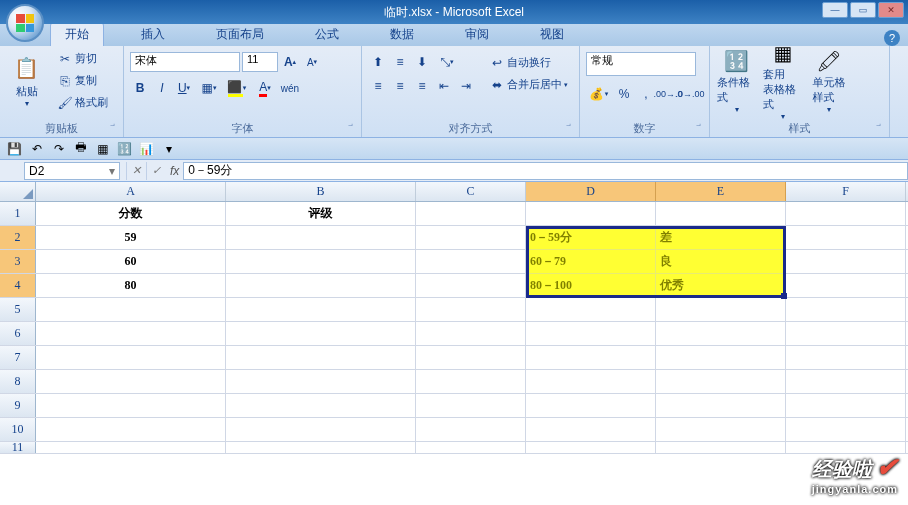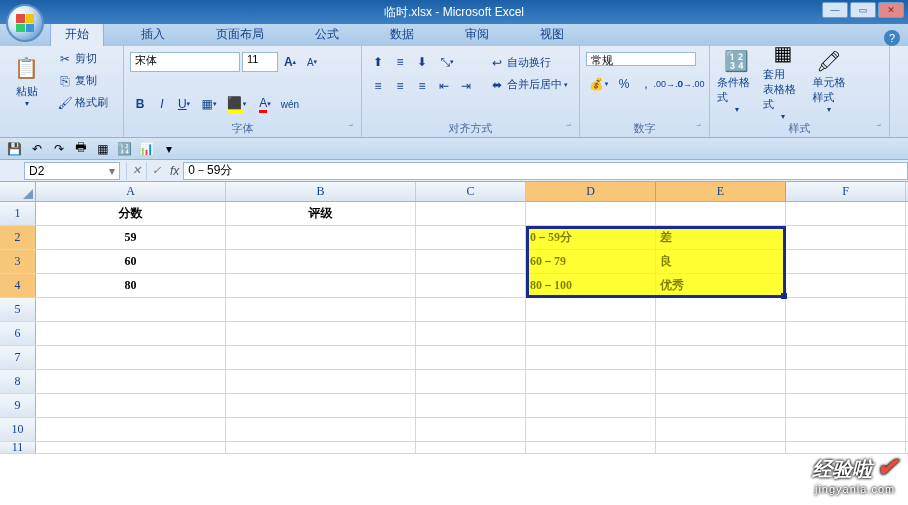--- a/index.html
+++ b/index.html
@@ -29,28 +29,28 @@
 
 .big-btn { display: flex; flex-direction: column; align-items: center; justify-content: center; width: 42px; height: 66px; border: 1px solid transparent; border-radius: 3px; cursor: pointer; }
 .big-btn .ico { width: 28px; height: 28px; display: flex; align-items: center; justify-content: center; font-size: 20px; }
 .big-btn .lbl { font-size: 11px; color: #15428b; margin-top: 2px; }
 .big-btn .dd { font-size: 8px; color: #15428b; }
 
 .small-btn-col { display: flex; flex-direction: column; gap: 1px; }
 .small-btn { display: flex; align-items: center; height: 21px; padding: 0 4px; font-size: 11px; color: #15428b; cursor: pointer; border: 1px solid transparent; border-radius: 2px; }
 .small-btn .ico { width: 16px; height: 16px; margin-right: 2px; display: flex; align-items: center; justify-content: center; font-size: 12px; }
 
-.font-row { display: flex; gap: 2px; margin-bottom: 18px; }
+.font-row { display: flex; gap: 2px; margin-bottom: 2px; }
 .font-select { height: 20px; border: 1px solid #9ab8db; background: #fff; font-size: 11px; padding: 0 16px 0 4px; position: relative; }
 .font-name { width: 110px; font-family: "SimSun"; }
 .font-size { width: 36px; }
 .mini-btn { width: 20px; height: 20px; border: 1px solid transparent; display: flex; align-items: center; justify-content: center; font-size: 12px; color: #15428b; cursor: pointer; border-radius: 2px; }
 .btn-row { display: flex; gap: 2px; }
 
-.num-select { height: 14px; border: 1px solid #9ab8db; background: #fff; font-size: 11px; padding: 0 16px 0 4px; width: 110px; margin-bottom: 4px; }
+.num-select { height: 24px; border: 1px solid #9ab8db; background: #fff; font-size: 11px; padding: 0 16px 0 4px; width: 110px; margin-bottom: 4px; }
 
 
 .qat2 { height: 22px; background: linear-gradient(to bottom, #d6e5f5, #bfd7ef); border-bottom: 1px solid #8db2e3; display: flex; align-items: center; padding-left: 6px; gap: 4px; }
 .qat2 .q { width: 18px; height: 18px; display: flex; align-items: center; justify-content: center; font-size: 12px; }
 
 
 .formula-bar { height: 22px; background: #e4ecf7; border-bottom: 1px solid #8db2e3; display: flex; align-items: center; }
 .name-box { width: 96px; height: 18px; border: 1px solid #9ab8db; background: #fff; margin-left: 24px; font-size: 12px; padding: 0 4px; display: flex; align-items: center; justify-content: space-between; font-family: "SimSun"; }
 .fb-btns { display: flex; margin-left: 6px; }
 .fb-btn { width: 20px; height: 18px; display: flex; align-items: center; justify-content: center; font-size: 11px; color: #777; font-style: italic; border-left: 1px solid #c0d0e8; }
@@ -77,21 +77,21 @@
 .cell.bold { font-weight: bold; }
 
 
 .selection { position: absolute; left: 526px; top: 44px; width: 260px; height: 72px; border: 3px solid #1a2a8a; background: rgba(255,255,0,0.5); pointer-events: none; }
 .selection::after { content: ""; position: absolute; right: -4px; bottom: -4px; width: 6px; height: 6px; background: #1a2a8a; }
 .sel-cell { background: #ffff66; }
 
 
 .watermark { position: absolute; right: 10px; bottom: 10px; color: #fff; text-shadow: 0 0 3px #000, 0 0 3px #000; font-style: italic; font-weight: bold; font-size: 20px; display: flex; flex-direction: column; align-items: center; }
 .watermark .check { color: #e74c3c; font-size: 26px; margin-left: 4px; }
-.watermark .sub { font-size: 11px; font-weight: normal; font-style: normal; letter-spacing: 1px; }
+.watermark .sub { font-size: 11px; font-weight: bold; font-style: normal; letter-spacing: 1px; }
 </style>
 </head>
 <body>
 
 <div class="title-bar">
   <span>临时.xlsx - Microsoft Excel</span>
   <div class="window-controls">
     <div class="wc">—</div>
     <div class="wc">▭</div>
     <div class="wc close">✕</div>
@@ -135,20 +135,21 @@
         <div class="small-btn">
             <span class="ico">⎘</span>
             <span>复制</span>
           </div>
         <div class="small-btn">
             <span class="ico">🖌</span>
             <span>格式刷</span>
           </div>
       </div>
     </div>
+    <div class="group-label">剪贴板</div>
   </div>
 
   <div class="ribbon-group" style="width:238px">
     <div class="group-body" style="flex-direction:column;gap:4px;padding-top:4px">
       <div class="font-row">
         <div class="font-select font-name">宋体</div>
         <div class="font-select font-size">11</div>
         <div class="mini-btn">
             <b>A</b>
             <sup style="font-size:7px">▴</sup>

